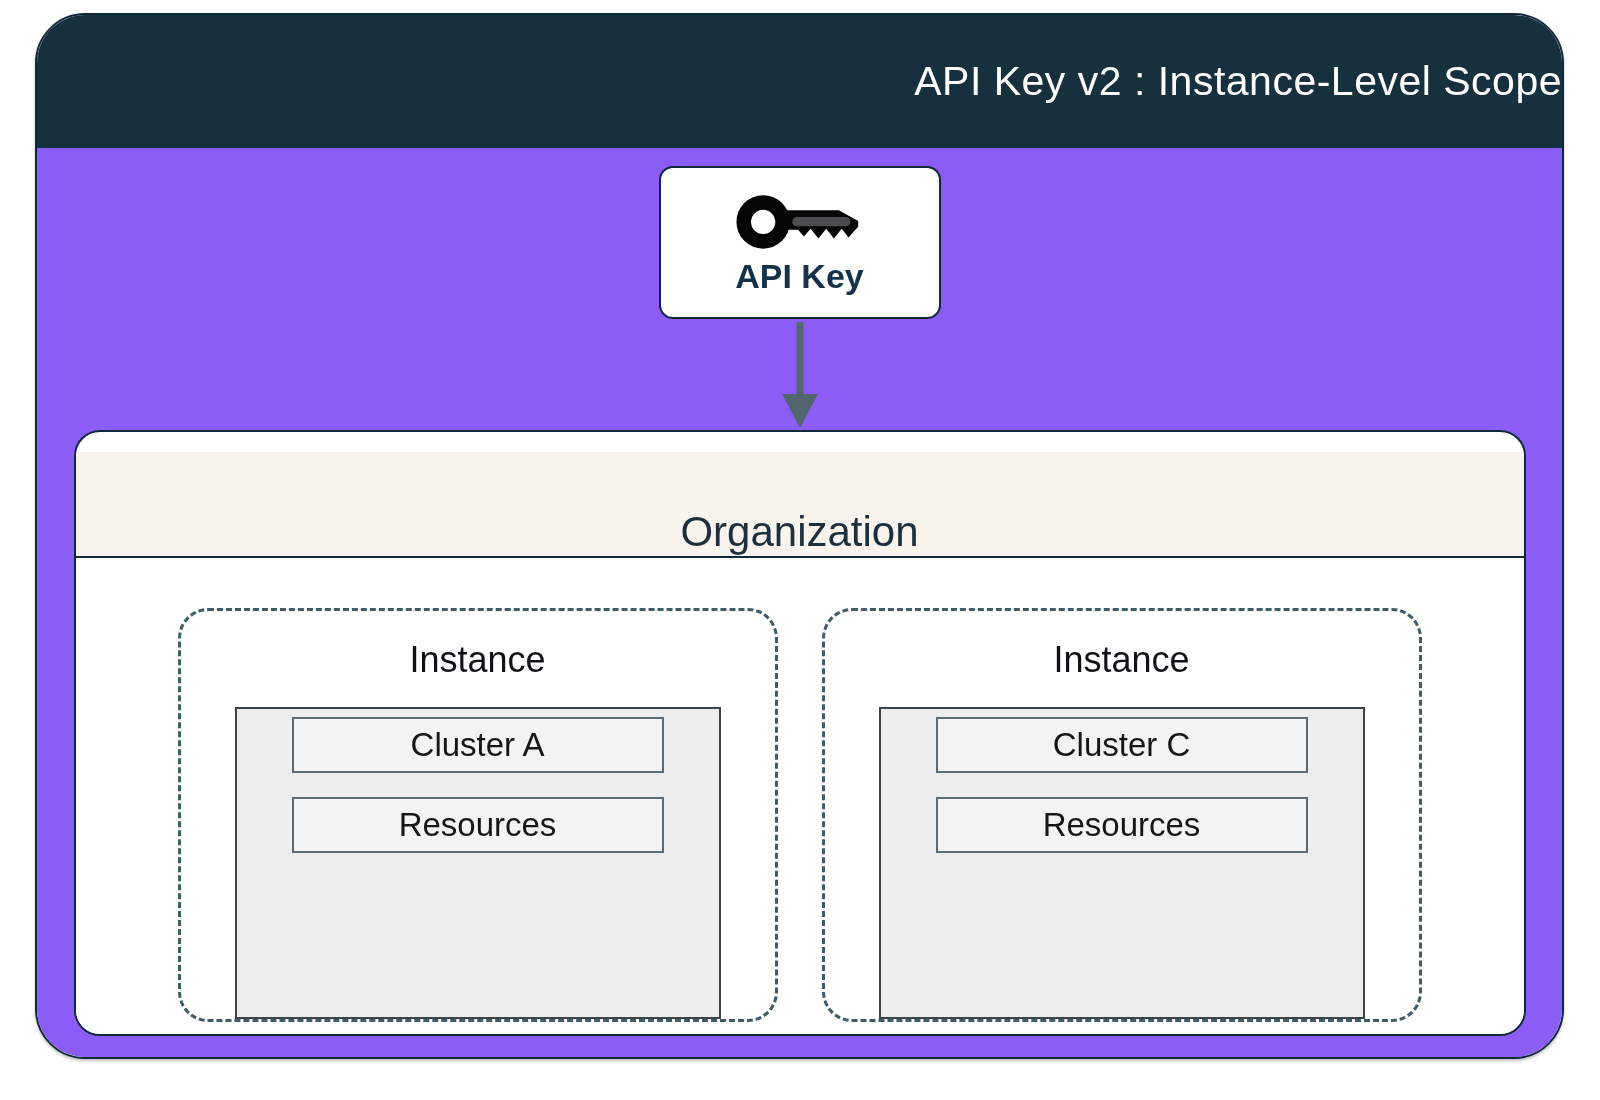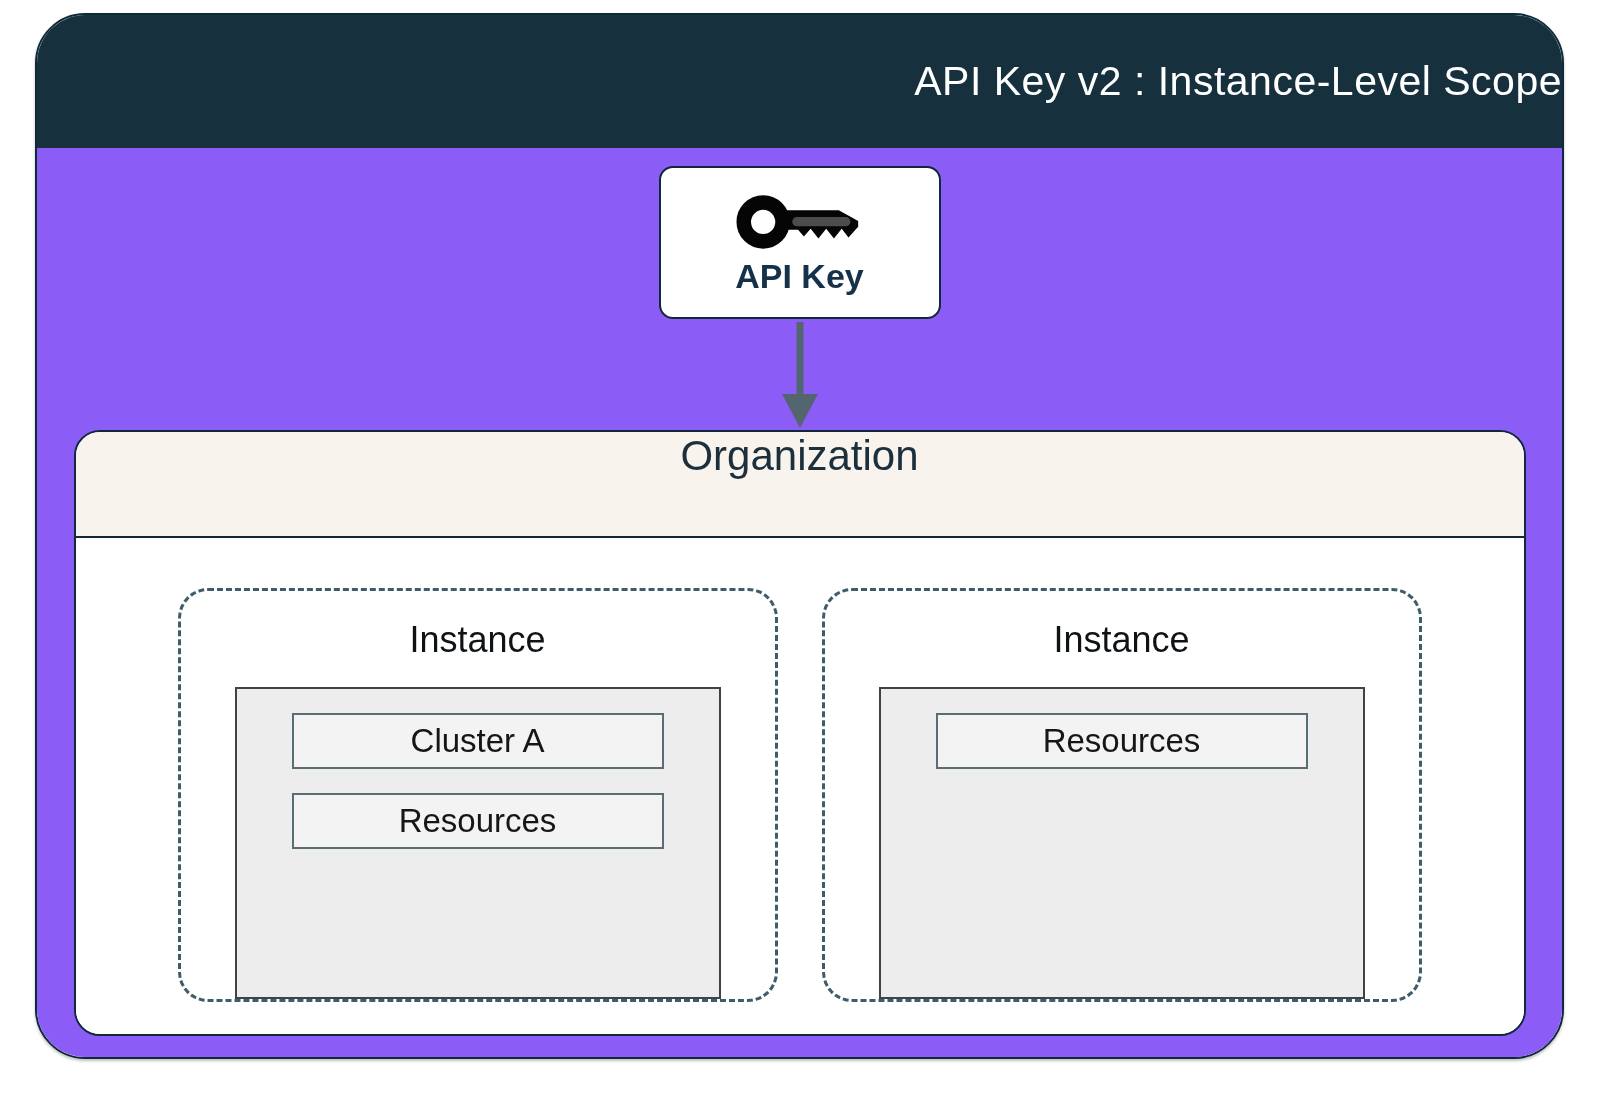--- a/index.html
+++ b/index.html
@@ -52,41 +52,41 @@
   }
   .arrow-icon{width:40px;height:106px;margin:3px 0 2px 0;flex:0 0 auto;display:block;}
   .org{
     width:1452px;height:606px;flex:0 0 auto;
     background:#ffffff;border:2px solid var(--border_dark);border-radius:26px;
     display:flex;flex-direction:column;overflow:hidden;
   }
   .org-header{
     flex:0 0 106px;background:var(--org_header_bg);
     border-bottom:2px solid var(--border_dark);
-    display:flex;align-items:flex-start;justify-content:center;
+    display:flex;align-items:flex-end;justify-content:center;margin-top:20px;
   }
   .org-title{font-size:42px;color:var(--org_text);}
   .org-body{
     flex:1;display:flex;flex-direction:row;justify-content:center;
     gap:44px;padding-top:50px;background:#ffffff;
   }
   .instance{
     width:600px;height:414px;
     border:3px dashed var(--dashed_border);border-radius:30px;
     display:flex;flex-direction:column;align-items:center;
     background:#ffffff;
   }
   .instance-label{
     margin-top:28px;font-size:36px;color:#0f1316;
   }
   .stack{
     margin-top:26px;width:486px;height:351px;
     background:var(--stack_bg);border:2px solid var(--stack_border);
     display:flex;flex-direction:column;align-items:center;
-    padding-top:24px;gap:24px;
+    padding-top:8px;gap:24px;
   }
   .item{
     width:372px;height:56px;flex:0 0 auto;
     background:var(--item_bg);border:2px solid var(--item_border);
     display:flex;align-items:center;justify-content:center;
     font-size:33px;color:var(--item_text);
   }
 </style>
 </head>
 <body>
@@ -124,20 +124,21 @@
             <div class="instance-label">Instance</div>
             <div class="stack">
               <div class="item">Cluster A</div>
               <div class="item">Resources</div>
             </div>
           </div>
 
           <div class="instance">
             <div class="instance-label">Instance</div>
             <div class="stack">
+              <div class="item">Cluster C</div>
               <div class="item">Resources</div>
             </div>
           </div>
 
         </div>
       </div>
 
     </div>
   </div>
 </div>

